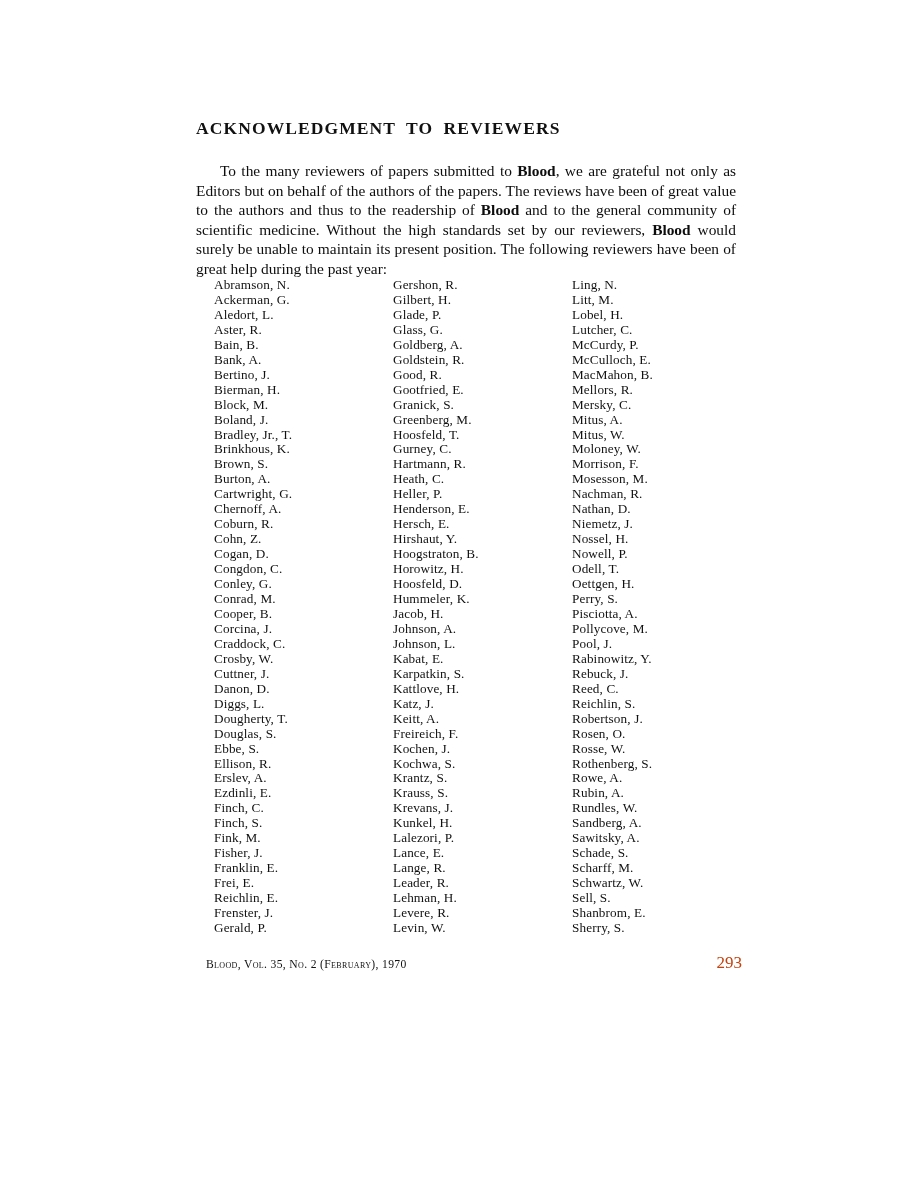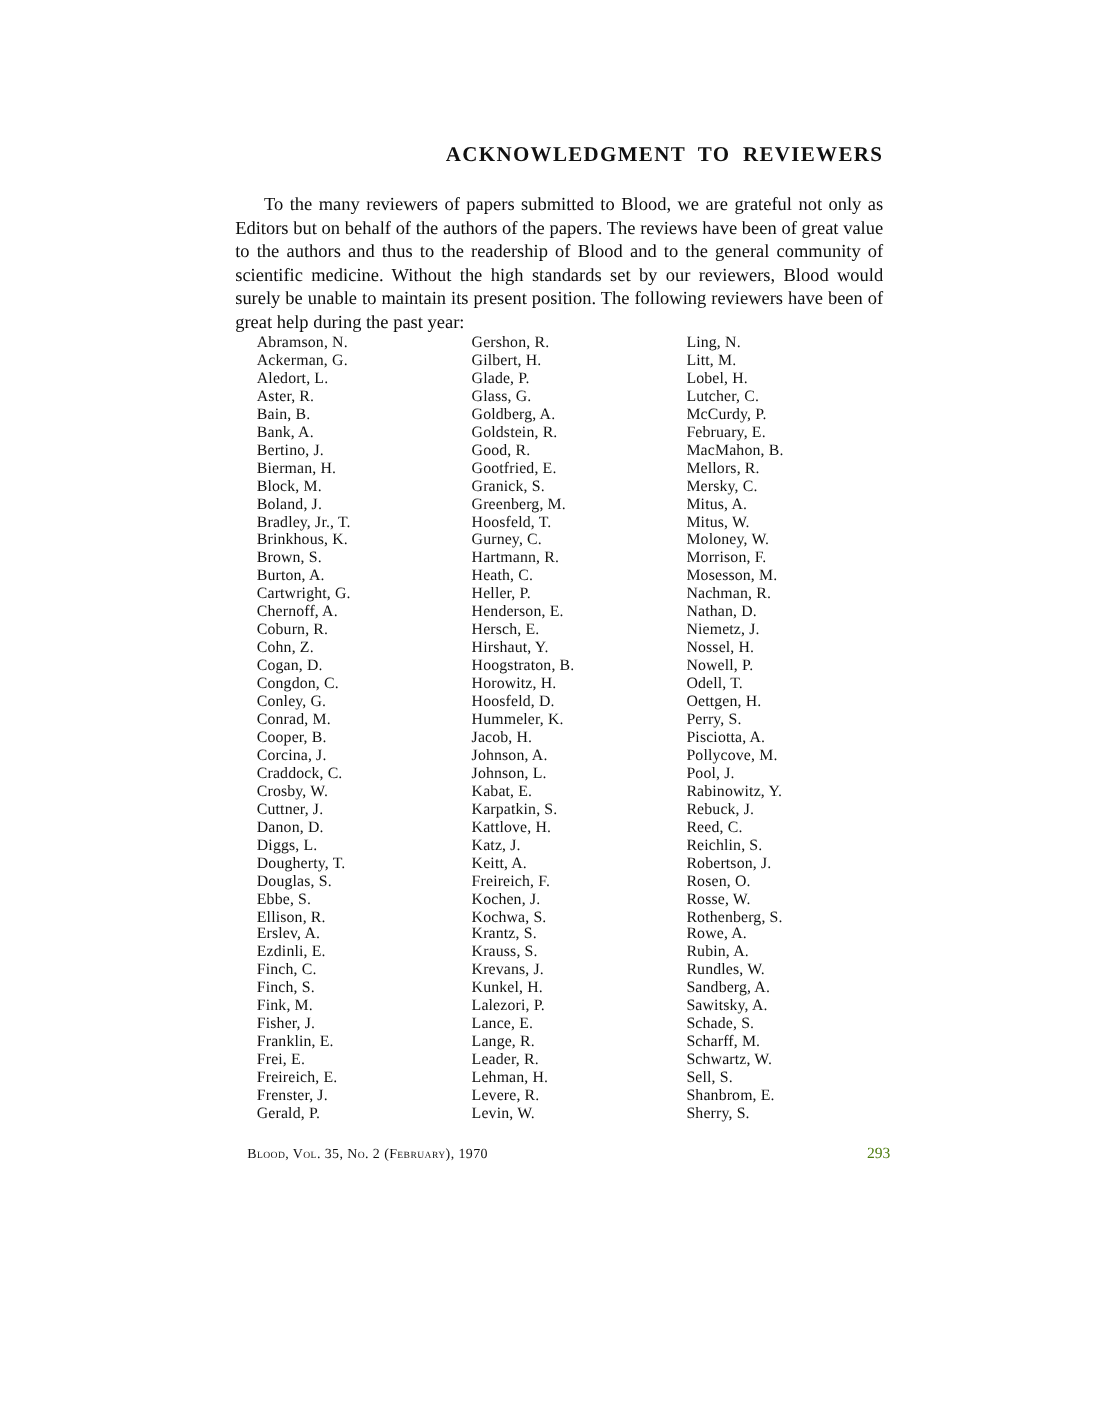--- a/index.html
+++ b/index.html
@@ -24,36 +24,36 @@
   }
   .content {
     position: absolute;
     left: 196px;
     top: 118px;
     width: 540px;
   }
   .doc-title {
     font-size: 17.5px;
     font-weight: bold;
-    text-align: right;
+    text-align: left;
     letter-spacing: 1.1px;
     margin: 0 0 22px 0;
     word-spacing: 5px;
     color: #111;
   }
   .intro {
     font-size: 15.4px;
     line-height: 19.6px;
     text-align: justify;
     text-justify: inter-word;
     margin: 0 0 6px 0;
     text-indent: 24px;
     color: #0d0d0d;
   }
-  .intro b { font-weight: normal; }
+  .intro b { font-weight: bold; }
   .columns {
     position: absolute;
     left: 0;
     top: 160px;
     width: 544px;
     display: flex;
     margin-left: 18px;
   }
   .name-col {
     width: 179px;
@@ -76,22 +76,22 @@
     justify-content: space-between;
     align-items: baseline;
   }
   .footer-cite {
     font-size: 11.6px;
     font-variant: small-caps;
     letter-spacing: 0.35px;
     color: #111;
   }
   .footer-page {
-    font-size: 13px;
-    color: #4d7c0f;
+    font-size: 17px;
+    color: #c2410c;
   }
 </style>
 </head>
 <body>
 
 <div class="page">
   <div class="content">
 
     <h1 class="doc-title">ACKNOWLEDGMENT  TO  REVIEWERS</h1>
 
@@ -133,21 +133,21 @@
           <div class="name-item">Ebbe, S.</div>
           <div class="name-item">Ellison, R.</div>
           <div class="name-item">Erslev, A.</div>
           <div class="name-item">Ezdinli, E.</div>
           <div class="name-item">Finch, C.</div>
           <div class="name-item">Finch, S.</div>
           <div class="name-item">Fink, M.</div>
           <div class="name-item">Fisher, J.</div>
           <div class="name-item">Franklin, E.</div>
           <div class="name-item">Frei, E.</div>
-          <div class="name-item">Freireich, E.</div>
+          <div class="name-item">Reichlin, E.</div>
           <div class="name-item">Frenster, J.</div>
           <div class="name-item">Gerald, P.</div>
         </div>
       <div class="name-col">
           <div class="name-item">Gershon, R.</div>
           <div class="name-item">Gilbert, H.</div>
           <div class="name-item">Glade, P.</div>
           <div class="name-item">Glass, G.</div>
           <div class="name-item">Goldberg, A.</div>
           <div class="name-item">Goldstein, R.</div>
@@ -189,21 +189,21 @@
           <div class="name-item">Lehman, H.</div>
           <div class="name-item">Levere, R.</div>
           <div class="name-item">Levin, W.</div>
         </div>
       <div class="name-col">
           <div class="name-item">Ling, N.</div>
           <div class="name-item">Litt, M.</div>
           <div class="name-item">Lobel, H.</div>
           <div class="name-item">Lutcher, C.</div>
           <div class="name-item">McCurdy, P.</div>
-          <div class="name-item">February, E.</div>
+          <div class="name-item">McCulloch, E.</div>
           <div class="name-item">MacMahon, B.</div>
           <div class="name-item">Mellors, R.</div>
           <div class="name-item">Mersky, C.</div>
           <div class="name-item">Mitus, A.</div>
           <div class="name-item">Mitus, W.</div>
           <div class="name-item">Moloney, W.</div>
           <div class="name-item">Morrison, F.</div>
           <div class="name-item">Mosesson, M.</div>
           <div class="name-item">Nachman, R.</div>
           <div class="name-item">Nathan, D.</div>

